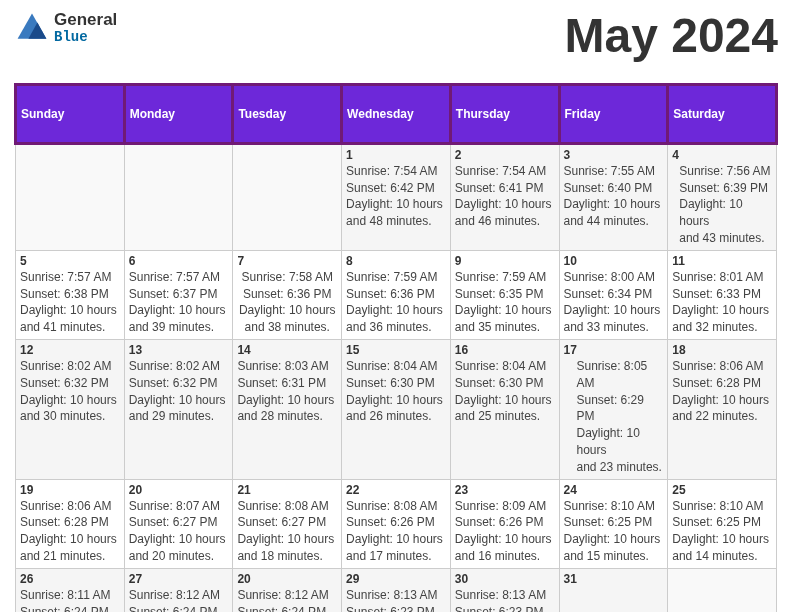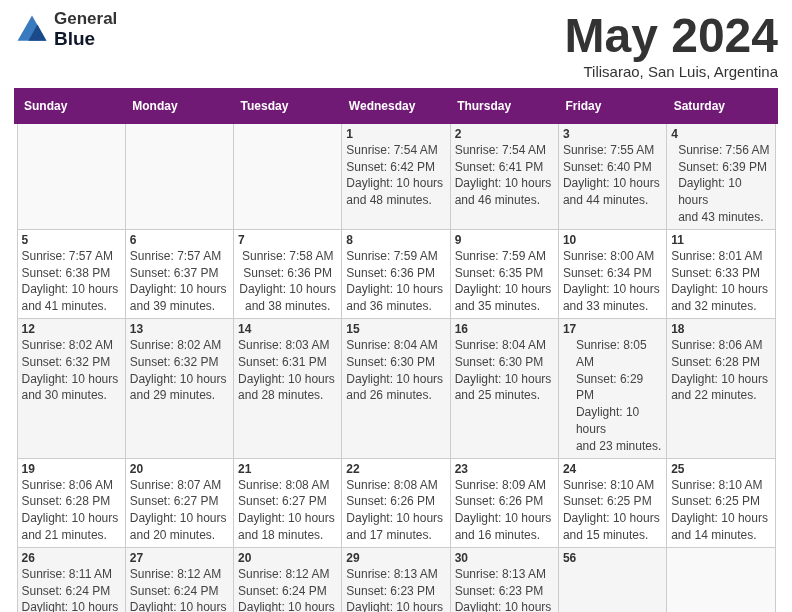--- a/index.html
+++ b/index.html
@@ -14,41 +14,42 @@
       width: 792px;
       height: 612px;
       padding: 10px 14px 10px 14px;
       display: flex;
       flex-direction: column;
     }
     .header {
       display: flex;
       justify-content: space-between;
       align-items: flex-start;
-      margin-bottom: 8px;
+      margin-bottom: 20px;
     }
     .logo {
       display: flex;
       align-items: center;
       gap: 4px;
     }
     .logo-text {
       display: flex;
       flex-direction: column;
       line-height: 1.1;
     }
     .logo-general {
       font-size: 17px;
       font-weight: bold;
       color: #333;
     }
     .logo-blue {
-      font-size: 19px;
-      font-weight: bold;
-      color: #0f172a;
+      font-size: 14px;
+      font-weight: bold;
+      color: #0369a1;
+      font-family: Liberation Mono, monospace;
     }
     .logo-icon {
       width: 36px;
       height: 36px;
     }
     .title-block {
       text-align: right;
     }
     .main-title {
       font-size: 48px;
@@ -60,27 +61,27 @@
       font-size: 15px;
       color: #333;
     }
     .calendar {
       width: 100%;
       border-collapse: collapse;
       flex: 1;
       table-layout: fixed;
     }
     .calendar thead th {
-      background-color: #701a75;
+      background-color: #6d28d9;
       color: #fff;
       font-size: 12px;
       font-weight: bold;
-      padding: 5px 4px;
+      padding: 21px 4px;
       text-align: left;
-      border: 6px solid #701a75;
+      border: 3px solid #701a75;
     }
     .calendar tbody td {
       border: 1px solid #ccc;
       vertical-align: top;
       padding: 3px 4px;
       font-size: 10.2px;
       color: #333;
       background: #fff;
       width: 113px;
     }
@@ -116,21 +117,20 @@
         <polygon points="20,4 36,32 4,32" fill="#3a7abf"></polygon>
         <polygon points="26,14 36,32 16,32" fill="#1a4a8a"></polygon>
       </svg>
       <div class="logo-text">
         <span class="logo-general">General</span>
         <span class="logo-blue">Blue</span>
       </div>
     </div>
     <div class="title-block">
       <div class="main-title">May 2024</div>
-      <div class="subtitle">Tilisarao, San Luis, Argentina</div>
     </div>
   </div>
 
   <table class="calendar">
     <thead>
       <tr>
       <th>Sunday</th>
           <th>Monday</th>
           <th>Tuesday</th>
           <th>Wednesday</th>
@@ -356,21 +356,21 @@
 and 10 minutes.</div>
           </td>
           <td>
             <span class="day-number">30</span>
             <div class="day-info" style="white-space: pre-line;">Sunrise: 8:13 AM
 Sunset: 6:23 PM
 Daylight: 10 hours
 and 9 minutes.</div>
           </td>
           <td>
-            <span class="day-number">56</span>
+            <span class="day-number">31</span>
             <div class="day-info" style="white-space: pre-line; margin-top: 47px;">Sunrise: 8:14 AM
 Sunset: 6:23 PM
 Daylight: 10 hours
 and 8 minutes.</div>
           </td>
           <td class="empty-cell"></td>
         </tr>
       </tbody>
   </table>
 </div>

